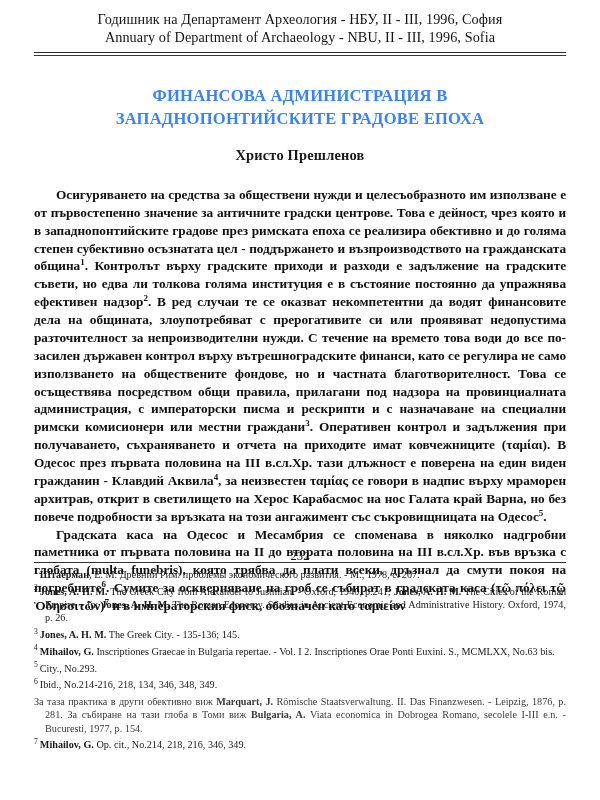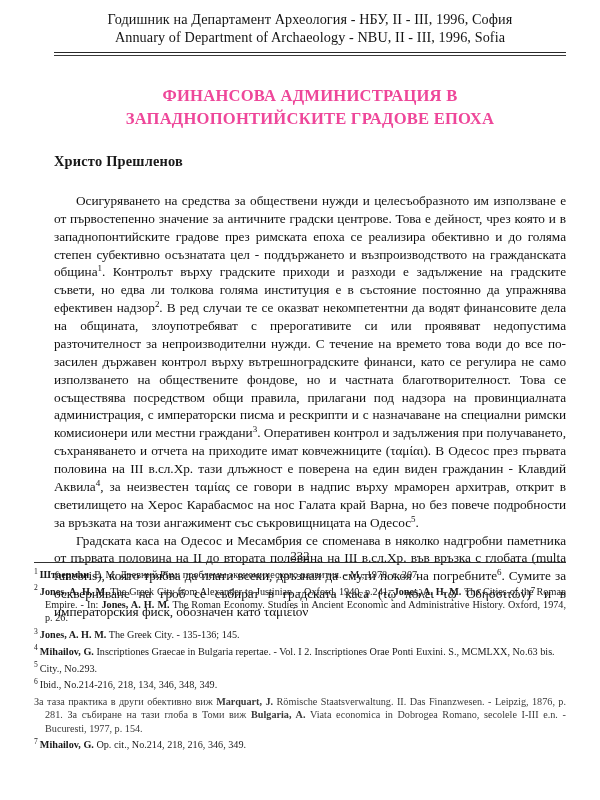--- a/index.html
+++ b/index.html
@@ -12,21 +12,21 @@
     background: #ffffff;
     font-family: "Liberation Serif", serif;
     color: #1a1a1a;
     overflow: hidden;
   }
   .page {
     position: relative;
     width: 600px;
     height: 580px;
     box-sizing: border-box;
-    padding: 10px 34px 0 54px;
+    padding: 10px 34px 0 34px;
     filter: contrast(1.02);
   }
   
   .runhead {
     text-align: center;
     font-size: 14.2px;
     line-height: 1.28;
     letter-spacing: 0.1px;
     color: #151515;
   }
@@ -43,43 +43,44 @@
   }
 
   
   .title {
     text-align: center;
     font-weight: bold;
     font-size: 16.6px;
     line-height: 1.42;
     margin-top: 28px;
     letter-spacing: 0.2px;
-    color: #ec4899;
+    color: #3b82f6;
   }
   .author {
-    text-align: left;
+    text-align: center;
     font-weight: bold;
     font-size: 14.4px;
-    margin-top: 22px;
+    margin-top: 16px;
     letter-spacing: 0.2px;
   }
 
   
   .body-text {
     margin-top: 22px;
     font-size: 13.3px;
     line-height: 1.345;
     text-align: justify;
     text-justify: inter-word;
     color: #131313;
     letter-spacing: -0.05px;
   }
   .body-text p {
     margin: 0;
     text-indent: 22px;
+    font-weight: bold;
   }
   .body-text sup {
     font-size: 9px;
     vertical-align: super;
     line-height: 0;
   }
 
   
   .footnotes {
     position: absolute;

